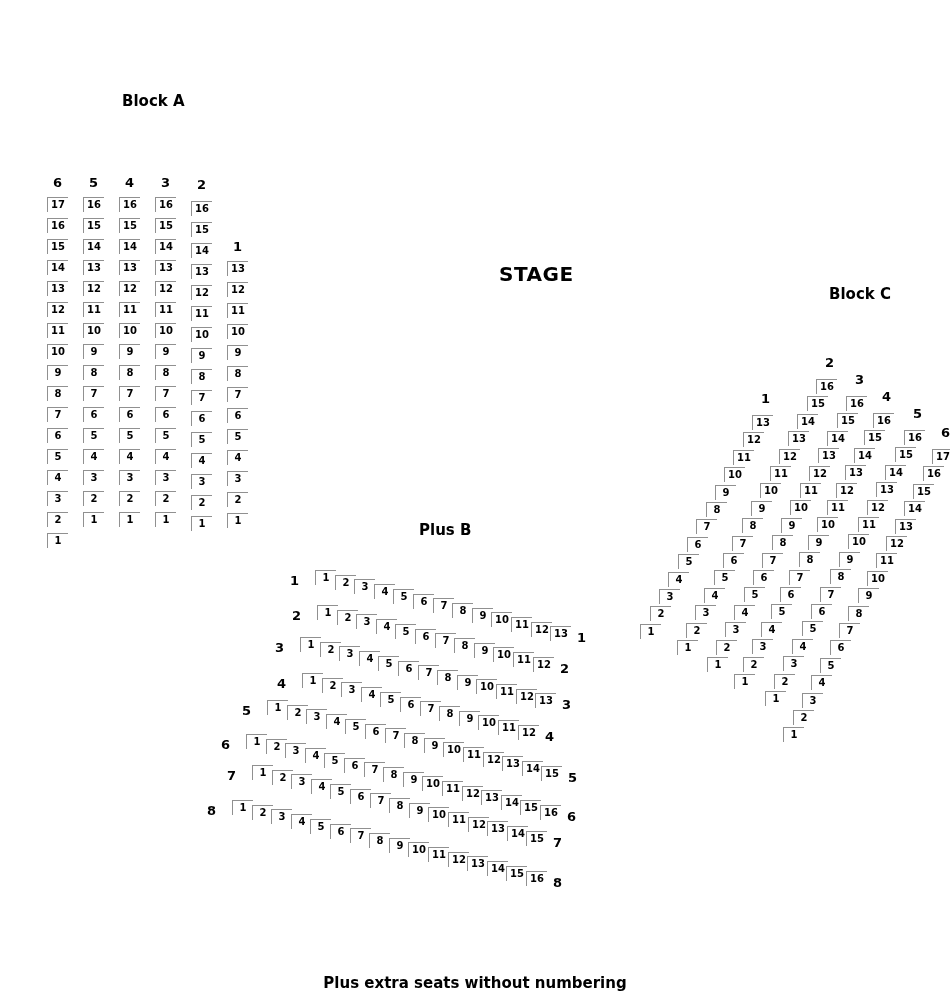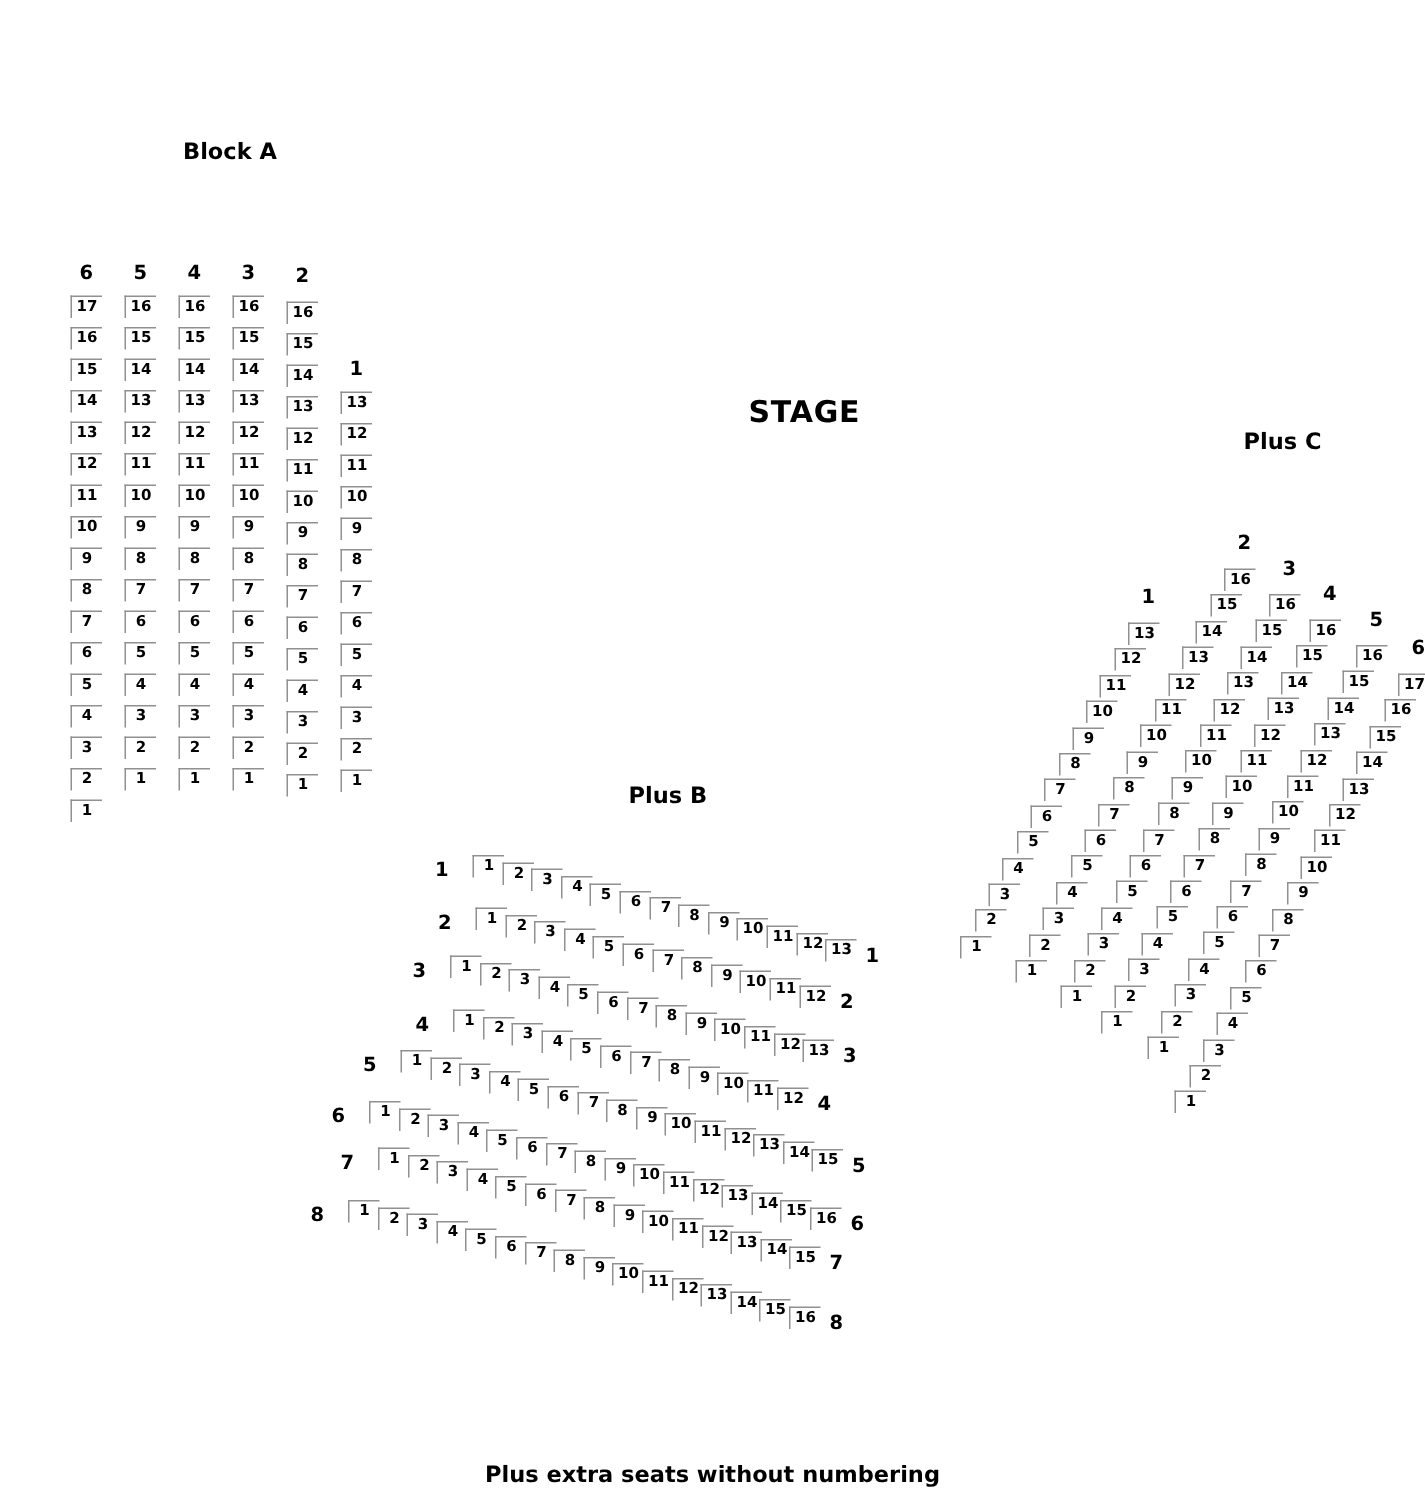--- a/index.html
+++ b/index.html
@@ -62,21 +62,21 @@
     color: #000000;
     white-space: nowrap;
   }
 </style>
 </head>
 <body>
 
 <div id="canvas">
   <div class="block-title" style="left:122px; top:92px;">Block A</div>
   <div class="stage-label" style="left:499px; top:262px;">STAGE</div>
-  <div class="block-title" style="left:829px; top:285px;">Plus C</div>
+  <div class="block-title" style="left:829px; top:285px;">Block C</div>
   <div class="block-title" style="left:419px; top:521px;">Plus B</div>
 
   <div id="block-a">
       <div class="axis-label" style="left: 53px; top: 175px;">6</div>
       <div class="seat" style="left: 47px; top: 197px;">17</div>
       <div class="seat" style="left: 47px; top: 218px;">16</div>
       <div class="seat" style="left: 47px; top: 239px;">15</div>
       <div class="seat" style="left: 47px; top: 260px;">14</div>
       <div class="seat" style="left: 47px; top: 281px;">13</div>
       <div class="seat" style="left: 47px; top: 302px;">12</div>

